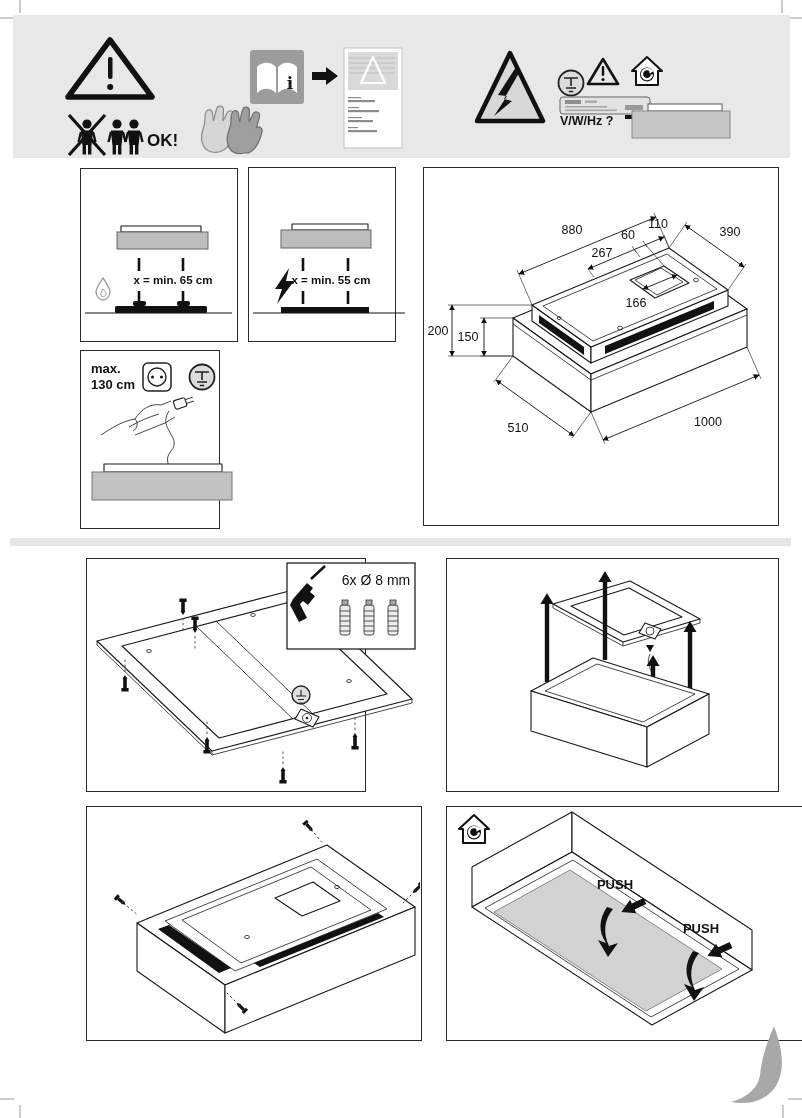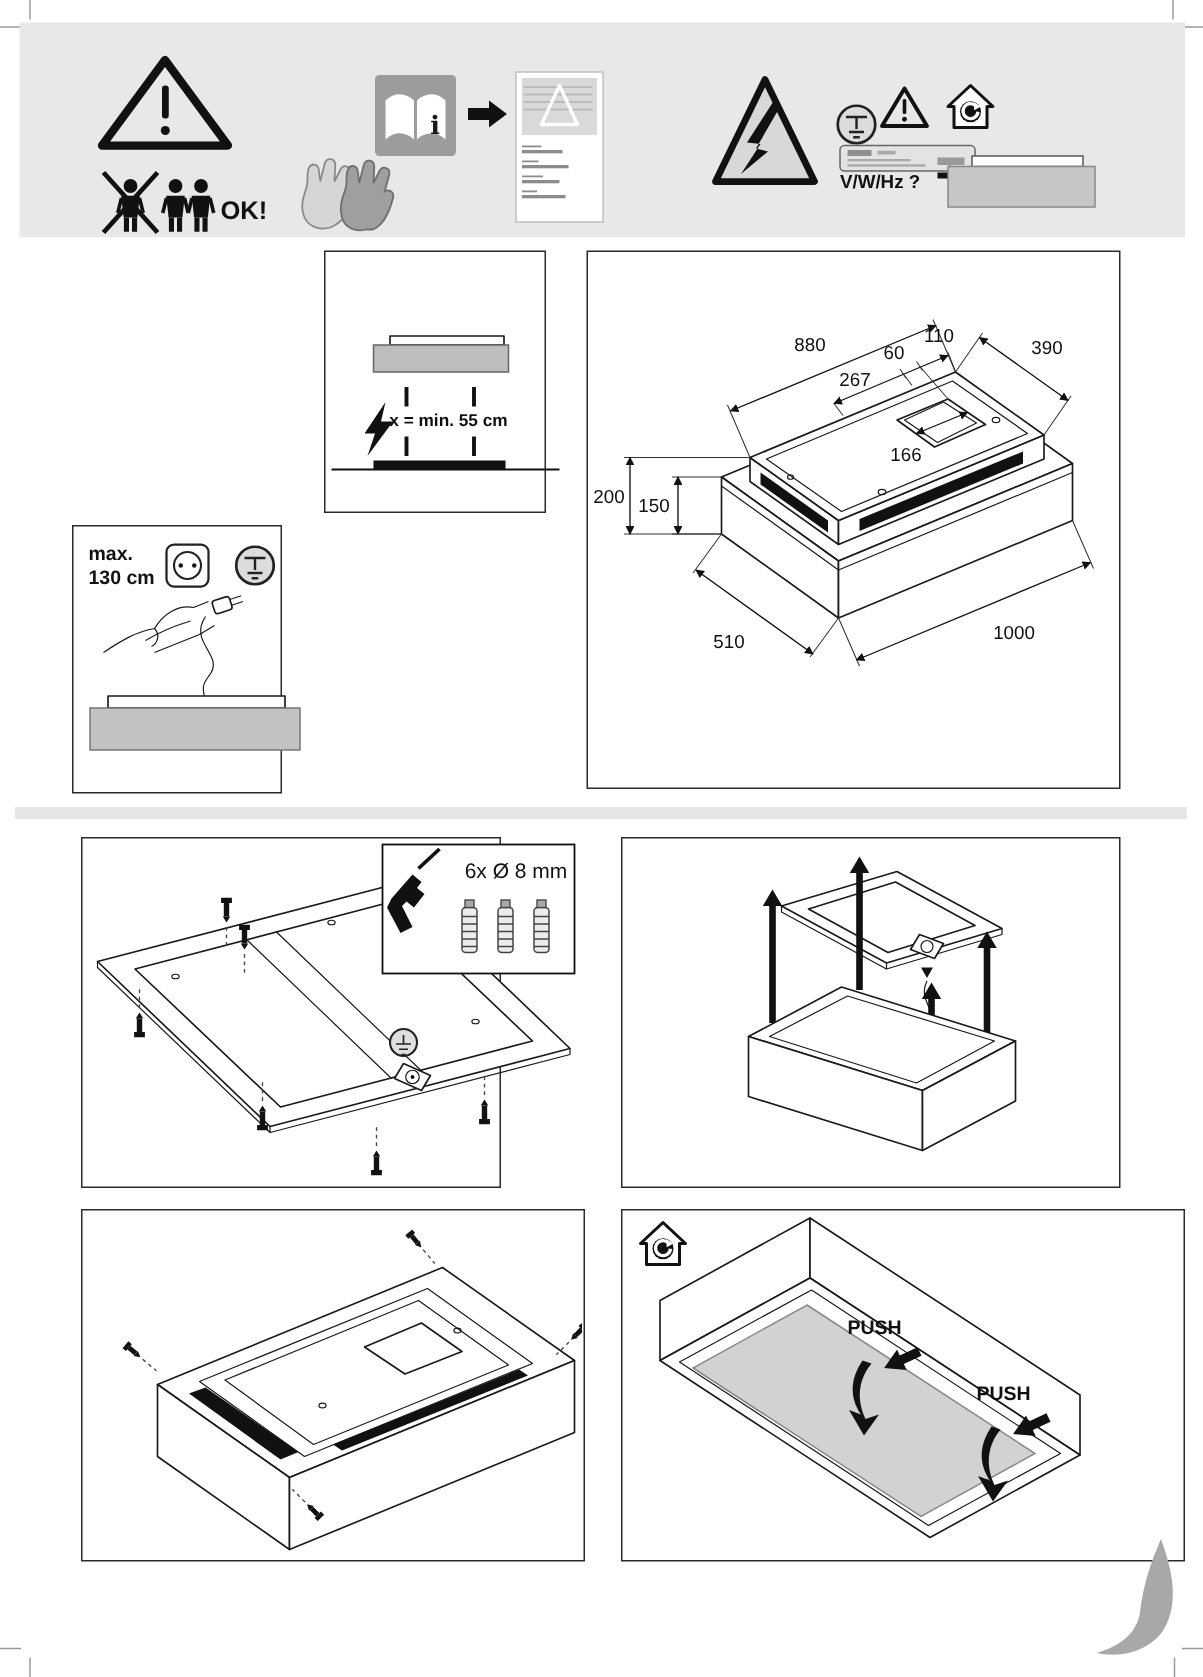--- a/index.html
+++ b/index.html
@@ -1,19 +1,19 @@
 <!DOCTYPE html>
 <html><head>
 <meta charset="utf-8">
 <style>
   html,body{margin:0;padding:0;background:#fff;}
   .page{position:relative;width:802px;height:1118px;background:#fff;overflow:hidden;
         font-family:"Liberation Sans",sans-serif;color:#111;}
   .banner{position:absolute;left:13px;top:15px;width:777px;height:143px;background:#e8e8e8;}
-  .panel{position:absolute;background:#fff;border:1.4px solid #2b2b2b;box-sizing:border-box;}
+  .panel{position:absolute;background:#fff;border:1.4px solid #2b2b2b;box-sizing:border-box;margin-left:32px;}
   .divider{position:absolute;left:10px;top:538px;width:781px;height:8px;background:#e6e6e6;}
   svg{display:block;}
   .ln{fill:#fff;stroke:#1a1a1a;stroke-width:1.1;stroke-linejoin:round;}
   .ln2{fill:none;stroke:#1a1a1a;stroke-width:0.8;stroke-linejoin:round;}
   .dim{stroke:#111;stroke-width:0.9;fill:none;}
   .ext{stroke:#333;stroke-width:0.7;fill:none;}
   .dimtxt{font:12.5px "Liberation Sans",sans-serif;fill:#111;text-anchor:middle;}
   .lbl{font:bold 11.5px "Liberation Sans",sans-serif;fill:#111;text-anchor:middle;}
   .lbl-l{font:bold 13px "Liberation Sans",sans-serif;fill:#111;}
   .push{font:bold 13px "Liberation Sans",sans-serif;fill:#111;text-anchor:middle;}
@@ -144,20 +144,37 @@
   </g>
   <text class="vwhz" x="547" y="110">V/W/Hz ?</text>
   <polygon points="612,100 620,100 620,95 629,102 620,109 620,104 612,104" fill="#111"></polygon>
   <g>
     <rect x="635" y="89" width="74" height="7" fill="#fff" stroke="#555" stroke-width="1"></rect>
     <rect x="619" y="96" width="98" height="27" fill="#c6c6c6" stroke="#888" stroke-width="1"></rect>
   </g>
 </svg>
 </header>
 
+<section class="panel" style="left:48px;top:168px;width:158px;height:174px">
+<svg width="155" height="171" viewBox="0 0 155 171">
+  <g>
+    <rect x="40" y="57" width="80" height="6" class="ln"></rect>
+    <rect x="36" y="63" width="91" height="17" fill="#bdbdbd" stroke="#666" stroke-width="1"></rect>
+  </g>
+  <path class="dash" d="M58,89 V102 M102,89 V102 M58,122 V135 M102,122 V135"></path>
+  <use href="#flame" transform="translate(22,118)"></use>
+  <text class="lbl" x="92" y="115">x = min. 65 cm</text>
+  <g>
+    <rect x="52" y="132" width="13" height="5" rx="2" fill="#111"></rect>
+    <rect x="96" y="132" width="13" height="5" rx="2" fill="#111"></rect>
+    <rect x="34" y="137" width="92" height="7" rx="1.5" fill="#111"></rect>
+  </g>
+  <line x1="4" y1="144" x2="151" y2="144" stroke="#111" stroke-width="1.2"></line>
+</svg>
+</section>
 
 <section class="panel" style="left:216px;top:167px;width:148px;height:175px">
 <svg width="160" height="172" viewBox="0 0 160 172">
   <g>
     <rect x="43" y="56" width="76" height="6" class="ln"></rect>
     <rect x="32" y="62" width="90" height="18" fill="#bdbdbd" stroke="#666" stroke-width="1"></rect>
   </g>
   <path class="dash" d="M54,90 V103 M99,90 V103 M54,123 V136 M99,123 V136"></path>
   <polygon points="40,100 26,121 33,121 28,136 45,113 37,113" fill="#111"></polygon>
   <text class="lbl" x="82" y="116">x = min. 55 cm</text>

